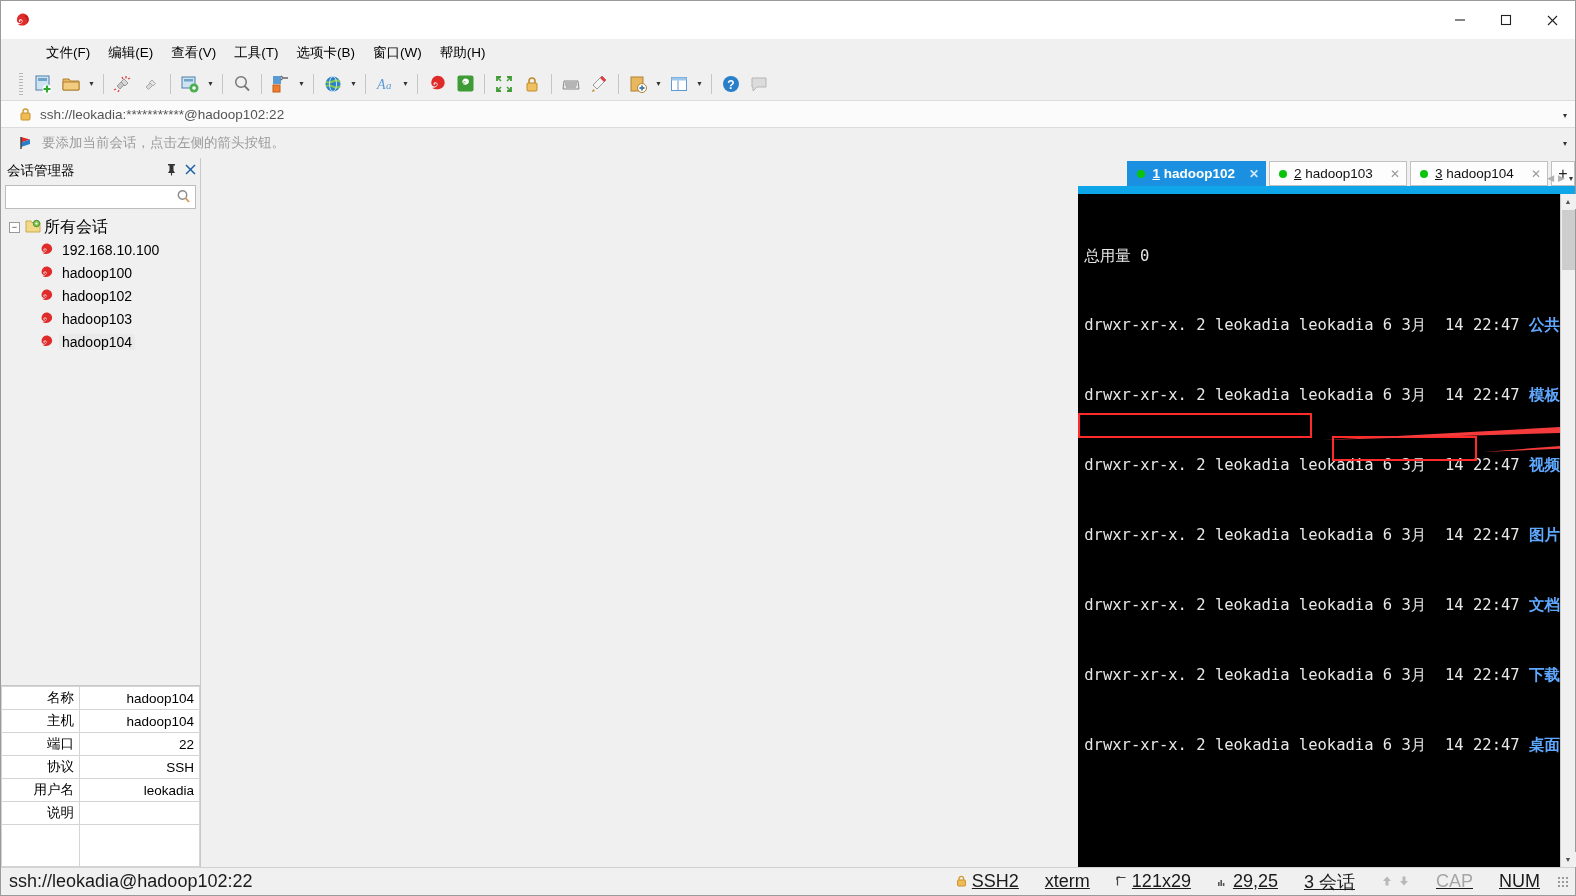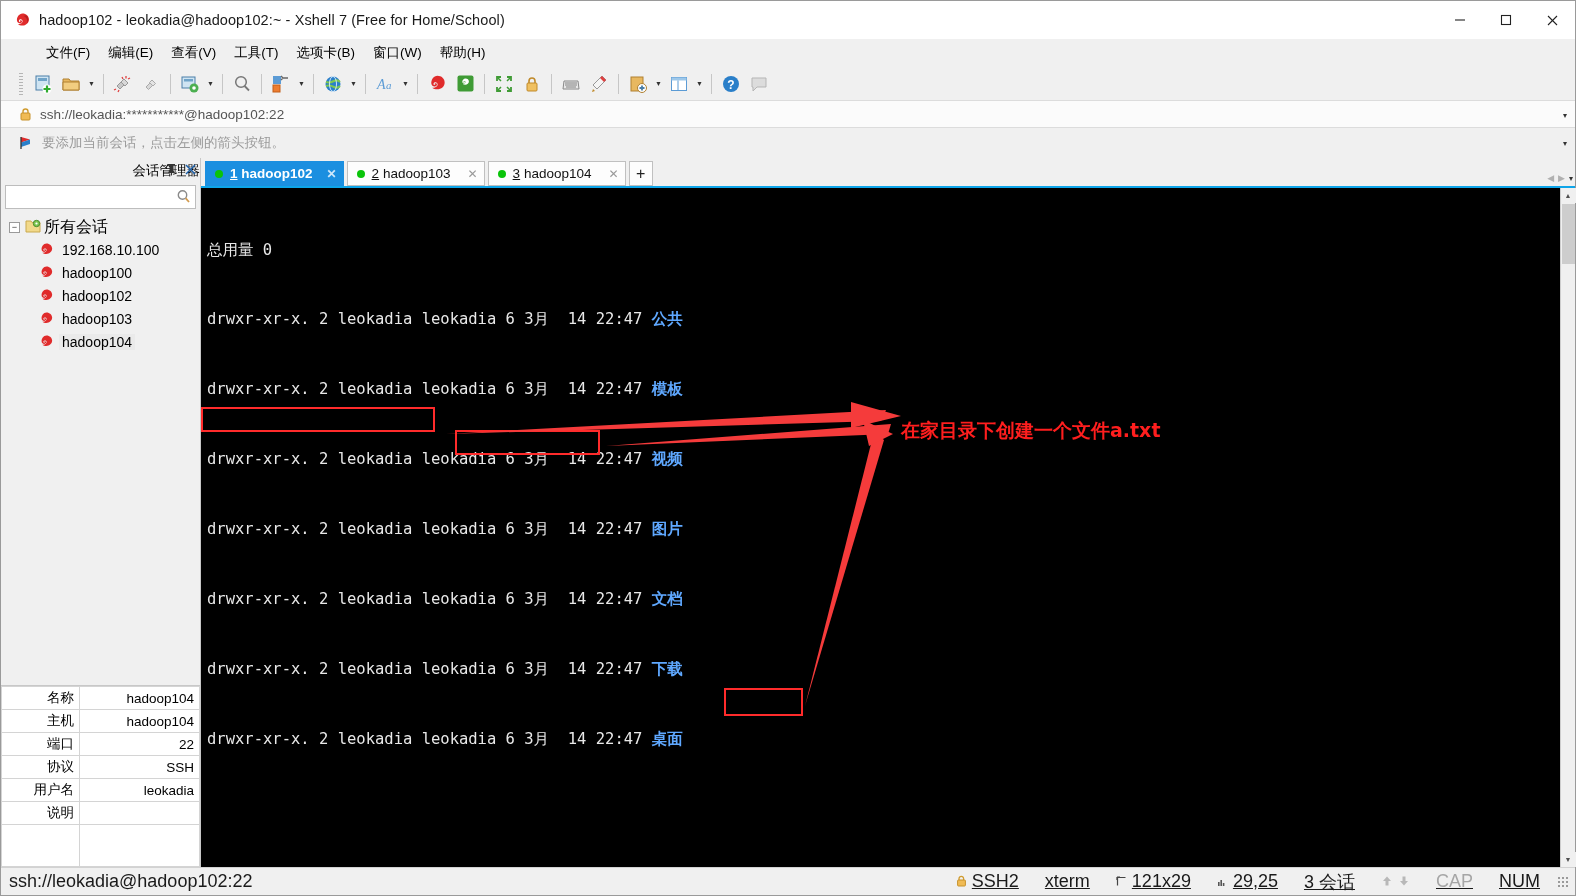--- a/index.html
+++ b/index.html
@@ -122,21 +122,21 @@
 
   
   .sidebar {
     width: 200px; flex: 0 0 200px;
     background: #f0f0f0;
     display: flex; flex-direction: column;
     border-right: 1px solid #c8c8c8;
   }
   .sb-head {
     height: 26px; display: flex; align-items: center;
-    position: relative; justify-content: flex-end;
+    padding-left: 6px; position: relative;
   }
   .sb-head .sb-title { font-size: 13.5px; color: #000; }
   .sb-head .sb-btns {
     position: absolute; right: 4px; top: 0; height: 26px;
     display: flex; align-items: center; gap: 8px;
   }
   .sb-head .sb-btns span { font-size: 12px; color: #333; }
   .sb-search {
     margin: 1px 4px 3px 4px; height: 24px;
     background: #fff; border: 1px solid #bdbdbd;
@@ -167,21 +167,21 @@
   .sb-props table { border-collapse: collapse; width: 100%; text-align: right; }
   .sb-props td {
     border: 1px solid #d4d4d4; height: 23px;
     font-size: 13.5px; padding: 0 5px; color: #000;
     background: #fff;
   }
   .sb-props td.k { width: 78px; background: #fff; }
   .sb-props tr.empty td { height: 42px; }
 
   
-  .rightpane { flex: 1 1 auto; display: flex; flex-direction: column; min-width: 0; }
+  .rightpane { flex: 1 1 auto; display: flex; flex-direction: column; min-width: 0; align-items: flex-end; }
   .tabstrip {
     height: 28px; flex: 0 0 28px;
     background: #f0f0f0;
     display: flex; align-items: flex-end; position: relative;
     padding-left: 4px;
   }
   .tab {
     height: 25px; min-width: 138px;
     display: flex; align-items: center;
     background: #fdfdfd; border: 1px solid #c0c0c0;
@@ -210,21 +210,21 @@
   }
   .tabnav {
     position: absolute; right: 2px; bottom: 3px;
     display: flex; align-items: center; gap: 4px;
   }
   .tabnav span { font-size: 9px; color: #b0b0b0; }
   .tabnav span.dd { color: #333; font-size: 8px; }
 
   .termwrap {
     flex: 1 1 auto; display: flex; min-height: 0;
-    background: #000; border-top: 2px solid #0ea5e9;
+    background: #000; border-top: 8px solid #0ea5e9;
     position: relative;
   }
   .term {
     flex: 1 1 auto; position: relative; overflow: hidden;
     background: #000;
     font-family: "DejaVu Sans Mono", "Liberation Mono", monospace;
     font-size: 15.5px;
     line-height: 23.3px;
     color: #d9d9d9;
     padding: 4px 0 0 6px;
@@ -290,21 +290,20 @@
 
 <div class="app">
 
   <div class="titlebar">
     <div class="tb-icon">
       <svg width="17" height="17" viewBox="0 0 17 17">
         <path d="M8.5 1.6c3.6 0 6.4 2.6 6.4 5.9 0 3.5-3 6.1-6.7 6.1-1.7 0-3.3-.5-4.4-1.4 1.3.2 2.9-.2 3.9-1.1 1.4-1.3 1.1-3-.2-3.6-1-.5-2.2 0-2.5.9-.2.6.1 1.3.8 1.5.4.1.9 0 1.1-.3-.5.1-.9-.1-1-.5-.1-.4.2-.8.7-.9.7-.1 1.3.3 1.4 1 .2 1-.7 1.9-1.9 2-1.6.1-2.9-1-3.1-2.5C2.6 5.4 5 1.6 8.5 1.6z" fill="#e02b2b"></path>
         <path d="M11.8 3.3c1.6.9 2.6 2.5 2.6 4.3 0 1.4-.6 2.7-1.6 3.6.5-1.1.6-2.4.2-3.5-.5-1.6-1.8-2.9-3.3-3.6 .7-.5 1.4-.7 2.1-.8z" fill="#b81f1f"></path>
       </svg>
     </div>
-    <div class="tb-title">hadoop102 - leokadia@hadoop102:~ - Xshell 7 (Free for Home/School)</div>
     <div class="wincontrols">
       <div class="wc-min">
         <svg width="12" height="12" viewBox="0 0 12 12">
             <line x1="1" y1="6" x2="11" y2="6" stroke="#222" stroke-width="1.1"></line>
           </svg>
       </div>
       <div class="wc-max">
         <svg width="12" height="12" viewBox="0 0 12 12">
             <rect x="1.5" y="1.5" width="9" height="9" fill="none" stroke="#222" stroke-width="1.1"></rect>
           </svg>

